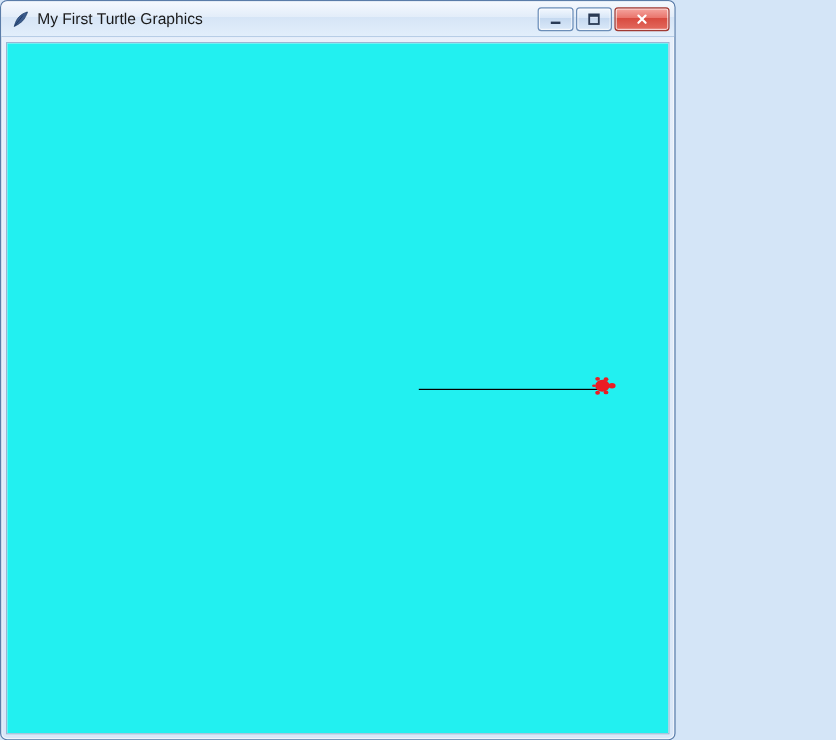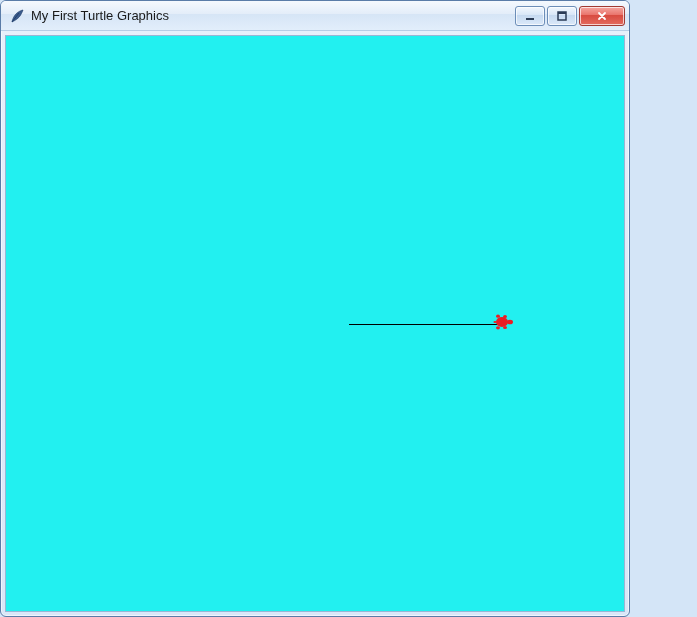--- a/index.html
+++ b/index.html
@@ -4,21 +4,21 @@
   <style>
     * { margin: 0; padding: 0; box-sizing: border-box; }
     body {
       width: 697px;
       height: 617px;
       font-family: "Segoe UI", Tahoma, sans-serif;
       background: #d4e5f7;
       overflow: hidden;
     }
     .window {
-      width: 630px;
+      width: 563px;
       height: 617px;
       background: linear-gradient(to bottom, #e8f0fb 0%, #d9e7f8 100%);
       border: 1px solid #5a7ca8;
       border-radius: 6px;
       display: flex;
       flex-direction: column;
       box-shadow: inset 0 0 0 1px rgba(255,255,255,0.6);
     }
     .titlebar {
       height: 30px;

